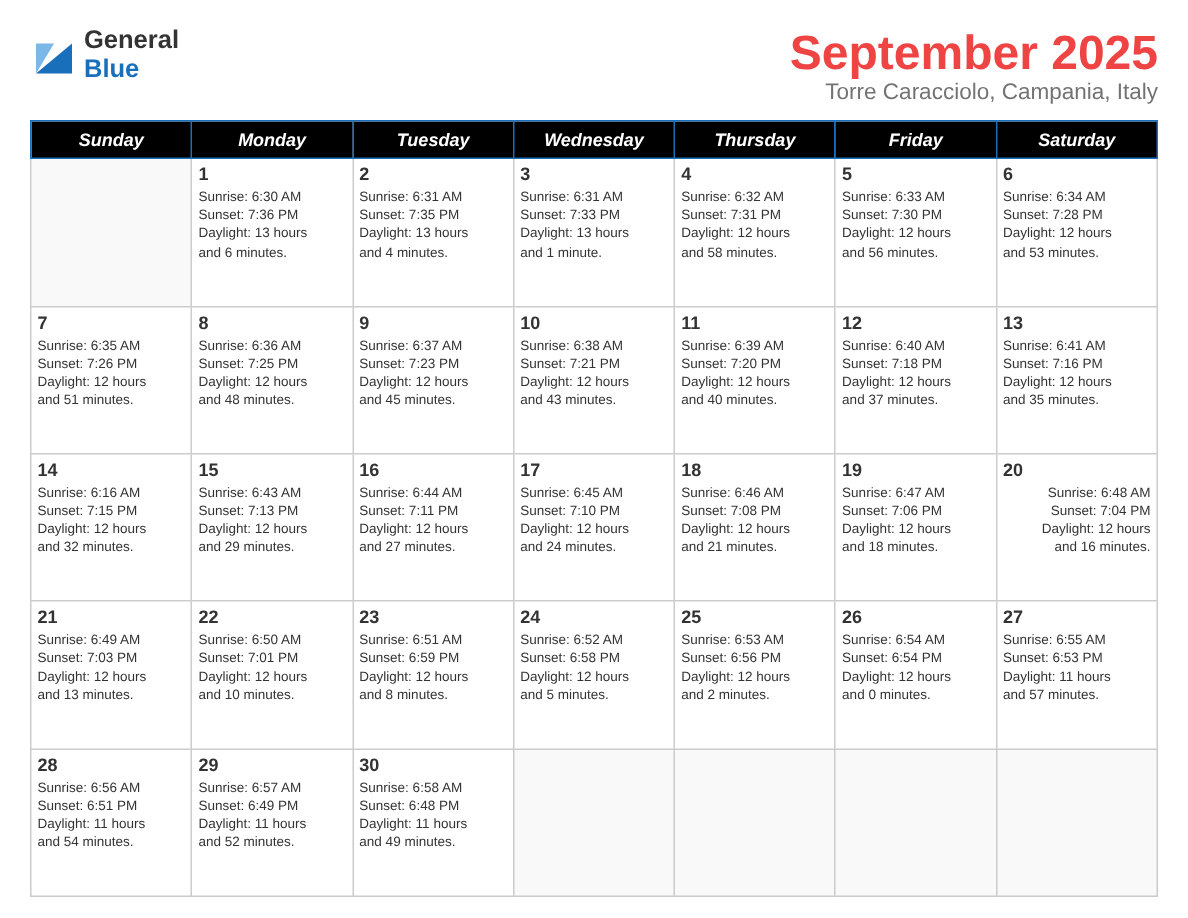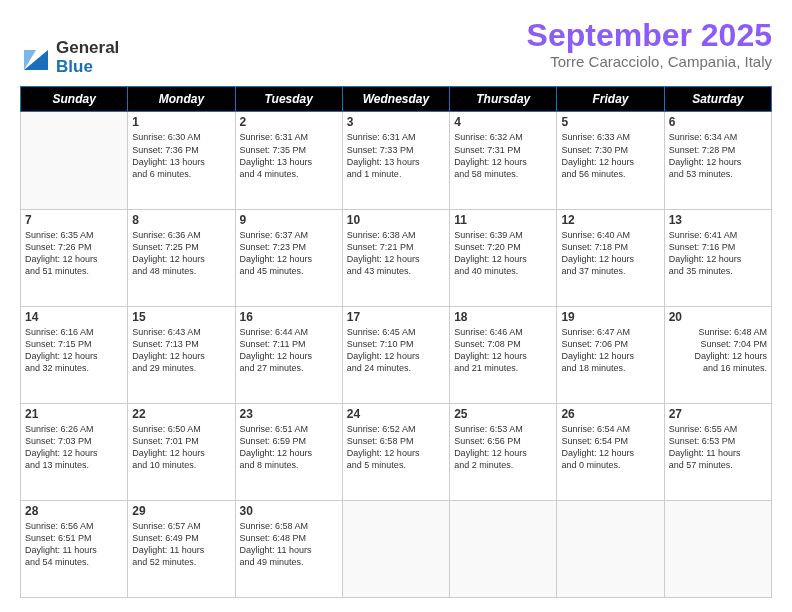--- a/index.html
+++ b/index.html
@@ -25,29 +25,28 @@
     }
     .logo {
       display: flex;
       flex-direction: column;
       align-items: flex-start;
     }
     .logo-row {
       display: flex;
       align-items: center;
       gap: 4px;
-      margin-top: 21px;
     }
     .title-block {
       text-align: right;
     }
     .month-title {
       font-size: 32px;
       font-weight: bold;
-      color: #8b5cf6;
+      color: #ef4444;
       line-height: 1.1;
     }
     .location {
       font-size: 15px;
       color: #737373;
     }
     .calendar {
       flex: 1;
       border: 1px solid #ccc;
       border-collapse: collapse;
@@ -272,21 +271,21 @@
             <span class="day-num">20</span>
             <div class="day-info" style="white-space: pre-line; text-align: right;">Sunrise: 6:48 AM
 Sunset: 7:04 PM
 Daylight: 12 hours
 and 16 minutes.</div>
           </td>
         </tr>
         <tr>
           <td>
             <span class="day-num">21</span>
-            <div class="day-info" style="white-space: pre-line;">Sunrise: 6:26 AM
+            <div class="day-info" style="white-space: pre-line;">Sunrise: 6:49 AM
 Sunset: 7:03 PM
 Daylight: 12 hours
 and 13 minutes.</div>
           </td>
           <td>
             <span class="day-num">22</span>
             <div class="day-info" style="white-space: pre-line;">Sunrise: 6:50 AM
 Sunset: 7:01 PM
 Daylight: 12 hours
 and 10 minutes.</div>

